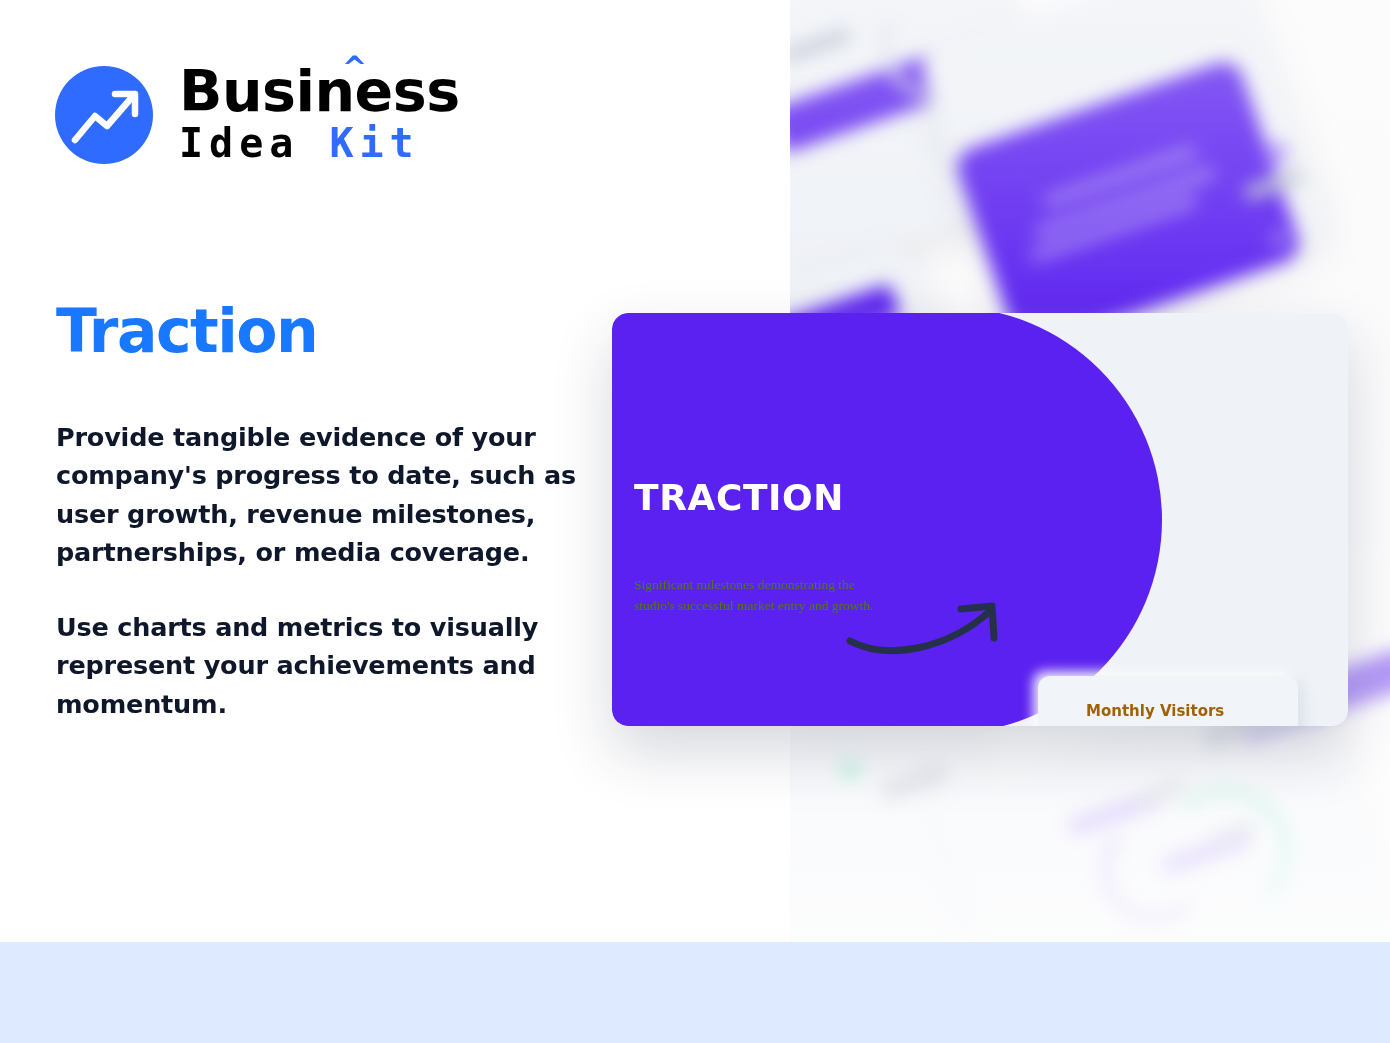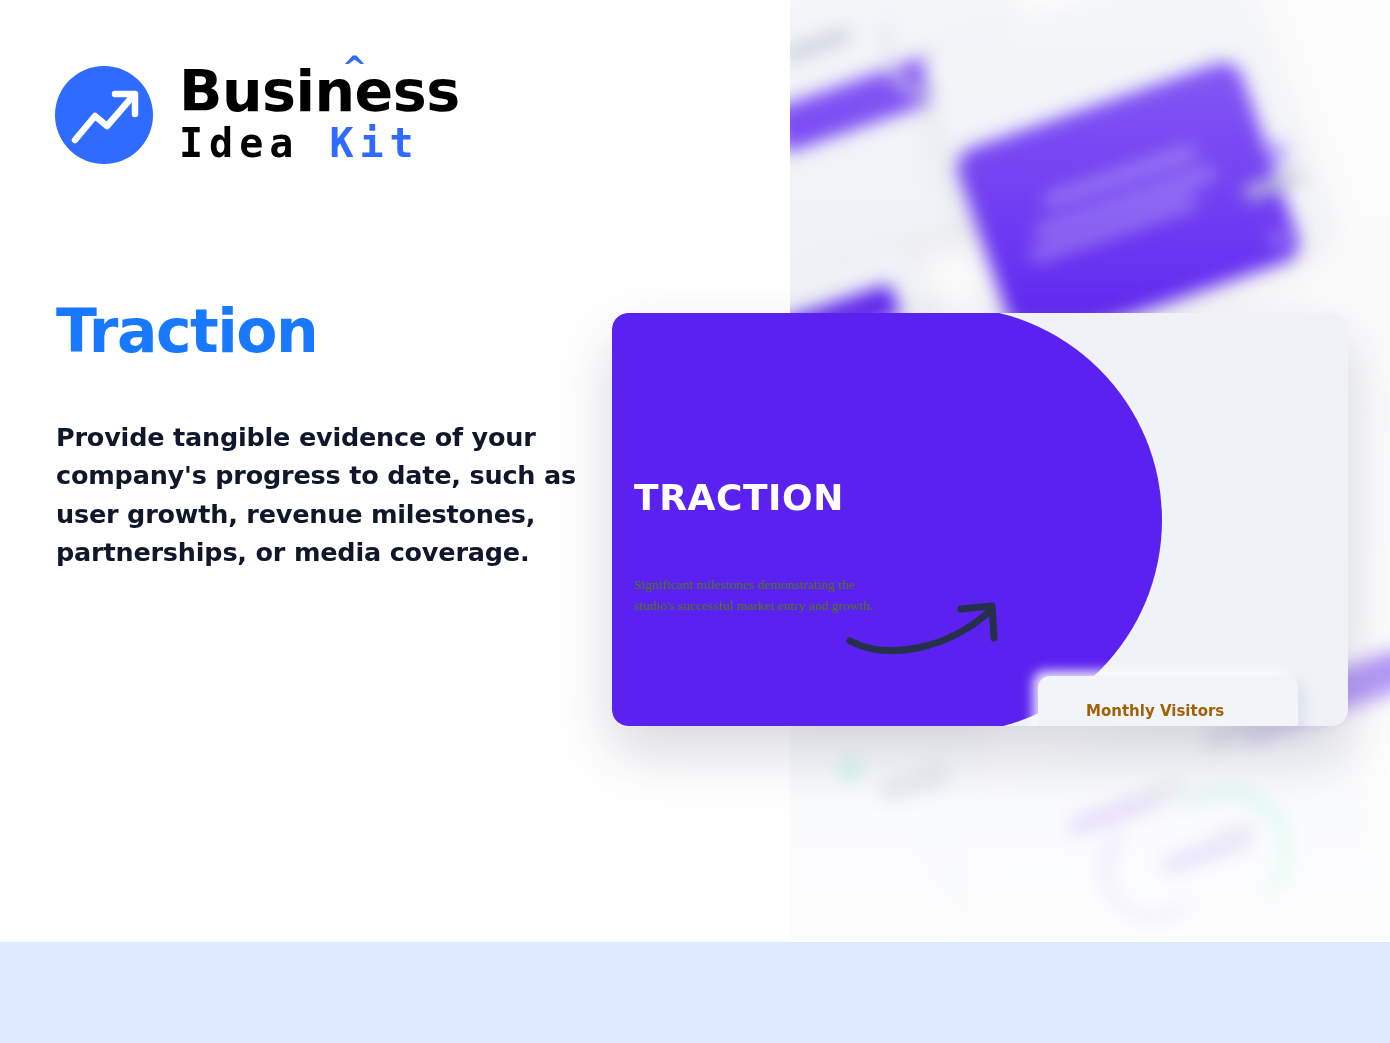--- a/index.html
+++ b/index.html
@@ -173,20 +173,21 @@
           <span class="logo-caret">^</span>
         </div>
         <div class="logo-ideakit"><span>Idea </span><span class="kit">Kit</span></div>
       </div>
     </div>
 
     <h1 class="headline">Traction</h1>
 
     <div class="body-copy">
       <p>Provide tangible evidence of your company's progress to date, such as user growth, revenue milestones, partnerships, or media coverage.</p>
+      <p>Use charts and metrics to visually represent your achievements and momentum.</p>
     </div>
   </div>
 
   <div class="slide-card">
 
     <div class="slide-purple"></div>
     <div class="slide-bulge"></div>
 
     <div class="slide-title">TRACTION</div>
     <div class="slide-sub">Significant milestones demonstrating the studio's successful market entry and growth.</div>

